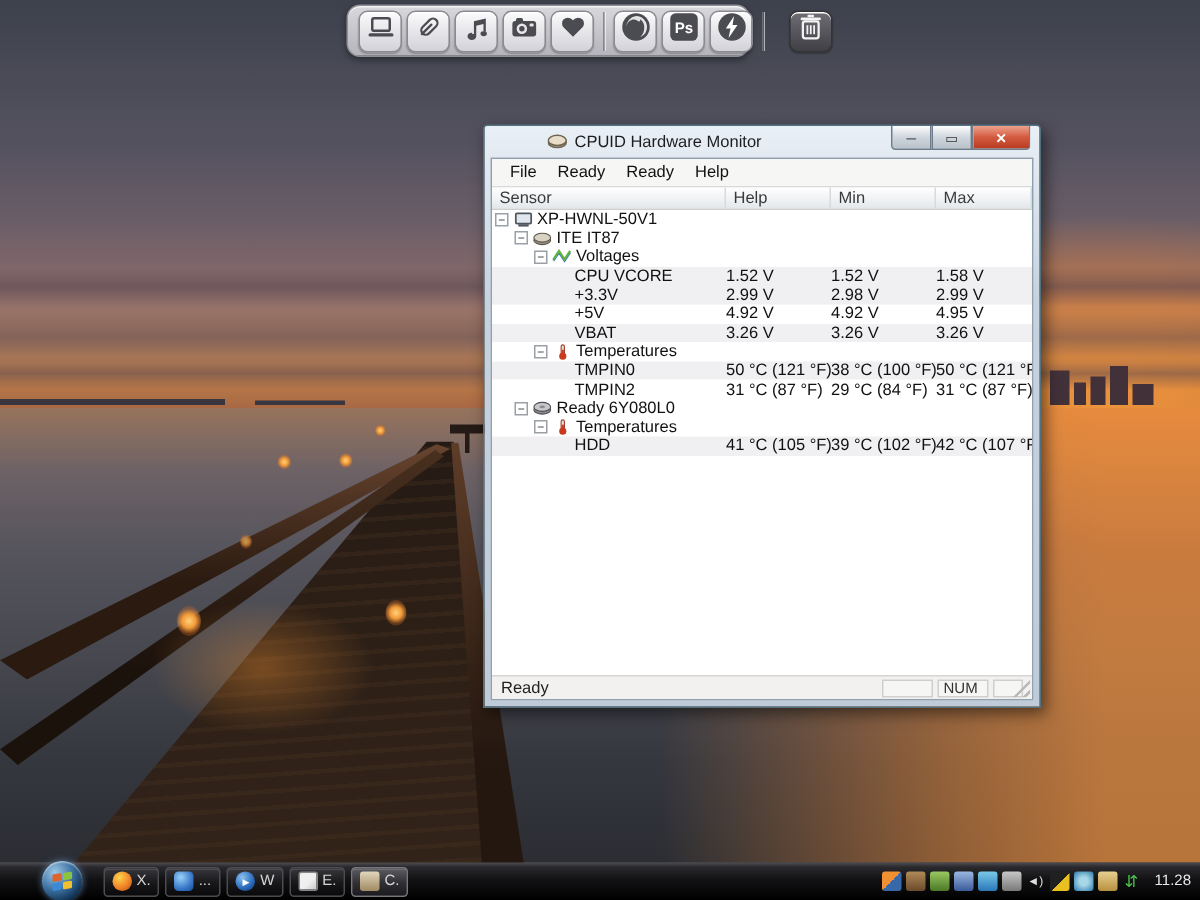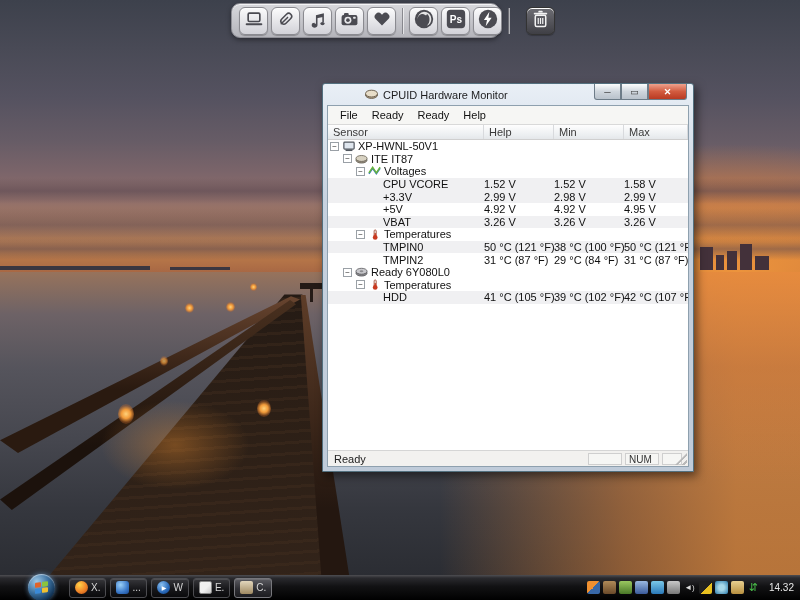--- a/index.html
+++ b/index.html
@@ -450,16 +450,16 @@
           <span class="tray-ic" style="background: linear-gradient(rgb(154, 200, 96), rgb(74, 120, 40));"></span>
           <span class="tray-ic" style="background: linear-gradient(rgb(154, 184, 224), rgb(58, 90, 154));"></span>
           <span class="tray-ic" style="background: linear-gradient(rgb(122, 200, 232), rgb(42, 120, 184));"></span>
           <span class="tray-ic" style="background: linear-gradient(rgb(200, 200, 200), rgb(120, 120, 120));"></span>
           <span class="tray-ic" style="background: transparent; color: rgb(221, 221, 221); font-size: 8px;">◄)</span>
           <span class="tray-ic" style="background: linear-gradient(135deg, rgb(32, 32, 32) 55%, rgb(232, 192, 32) 55%);"></span>
           <span class="tray-ic" style="background: radial-gradient(circle, rgb(168, 216, 232) 30%, rgb(40, 120, 168));"></span>
           <span class="tray-ic" style="background: linear-gradient(rgb(232, 208, 144), rgb(184, 144, 64));"></span>
           <span class="tray-ic" style="background: transparent; color: rgb(74, 192, 74); font-size: 11px;">⇵</span>
         </span>
-      <span class="clock">14.32</span>
+      <span class="clock">11.28</span>
     </div>
   </div>
 </div>
 
 </body></html>

